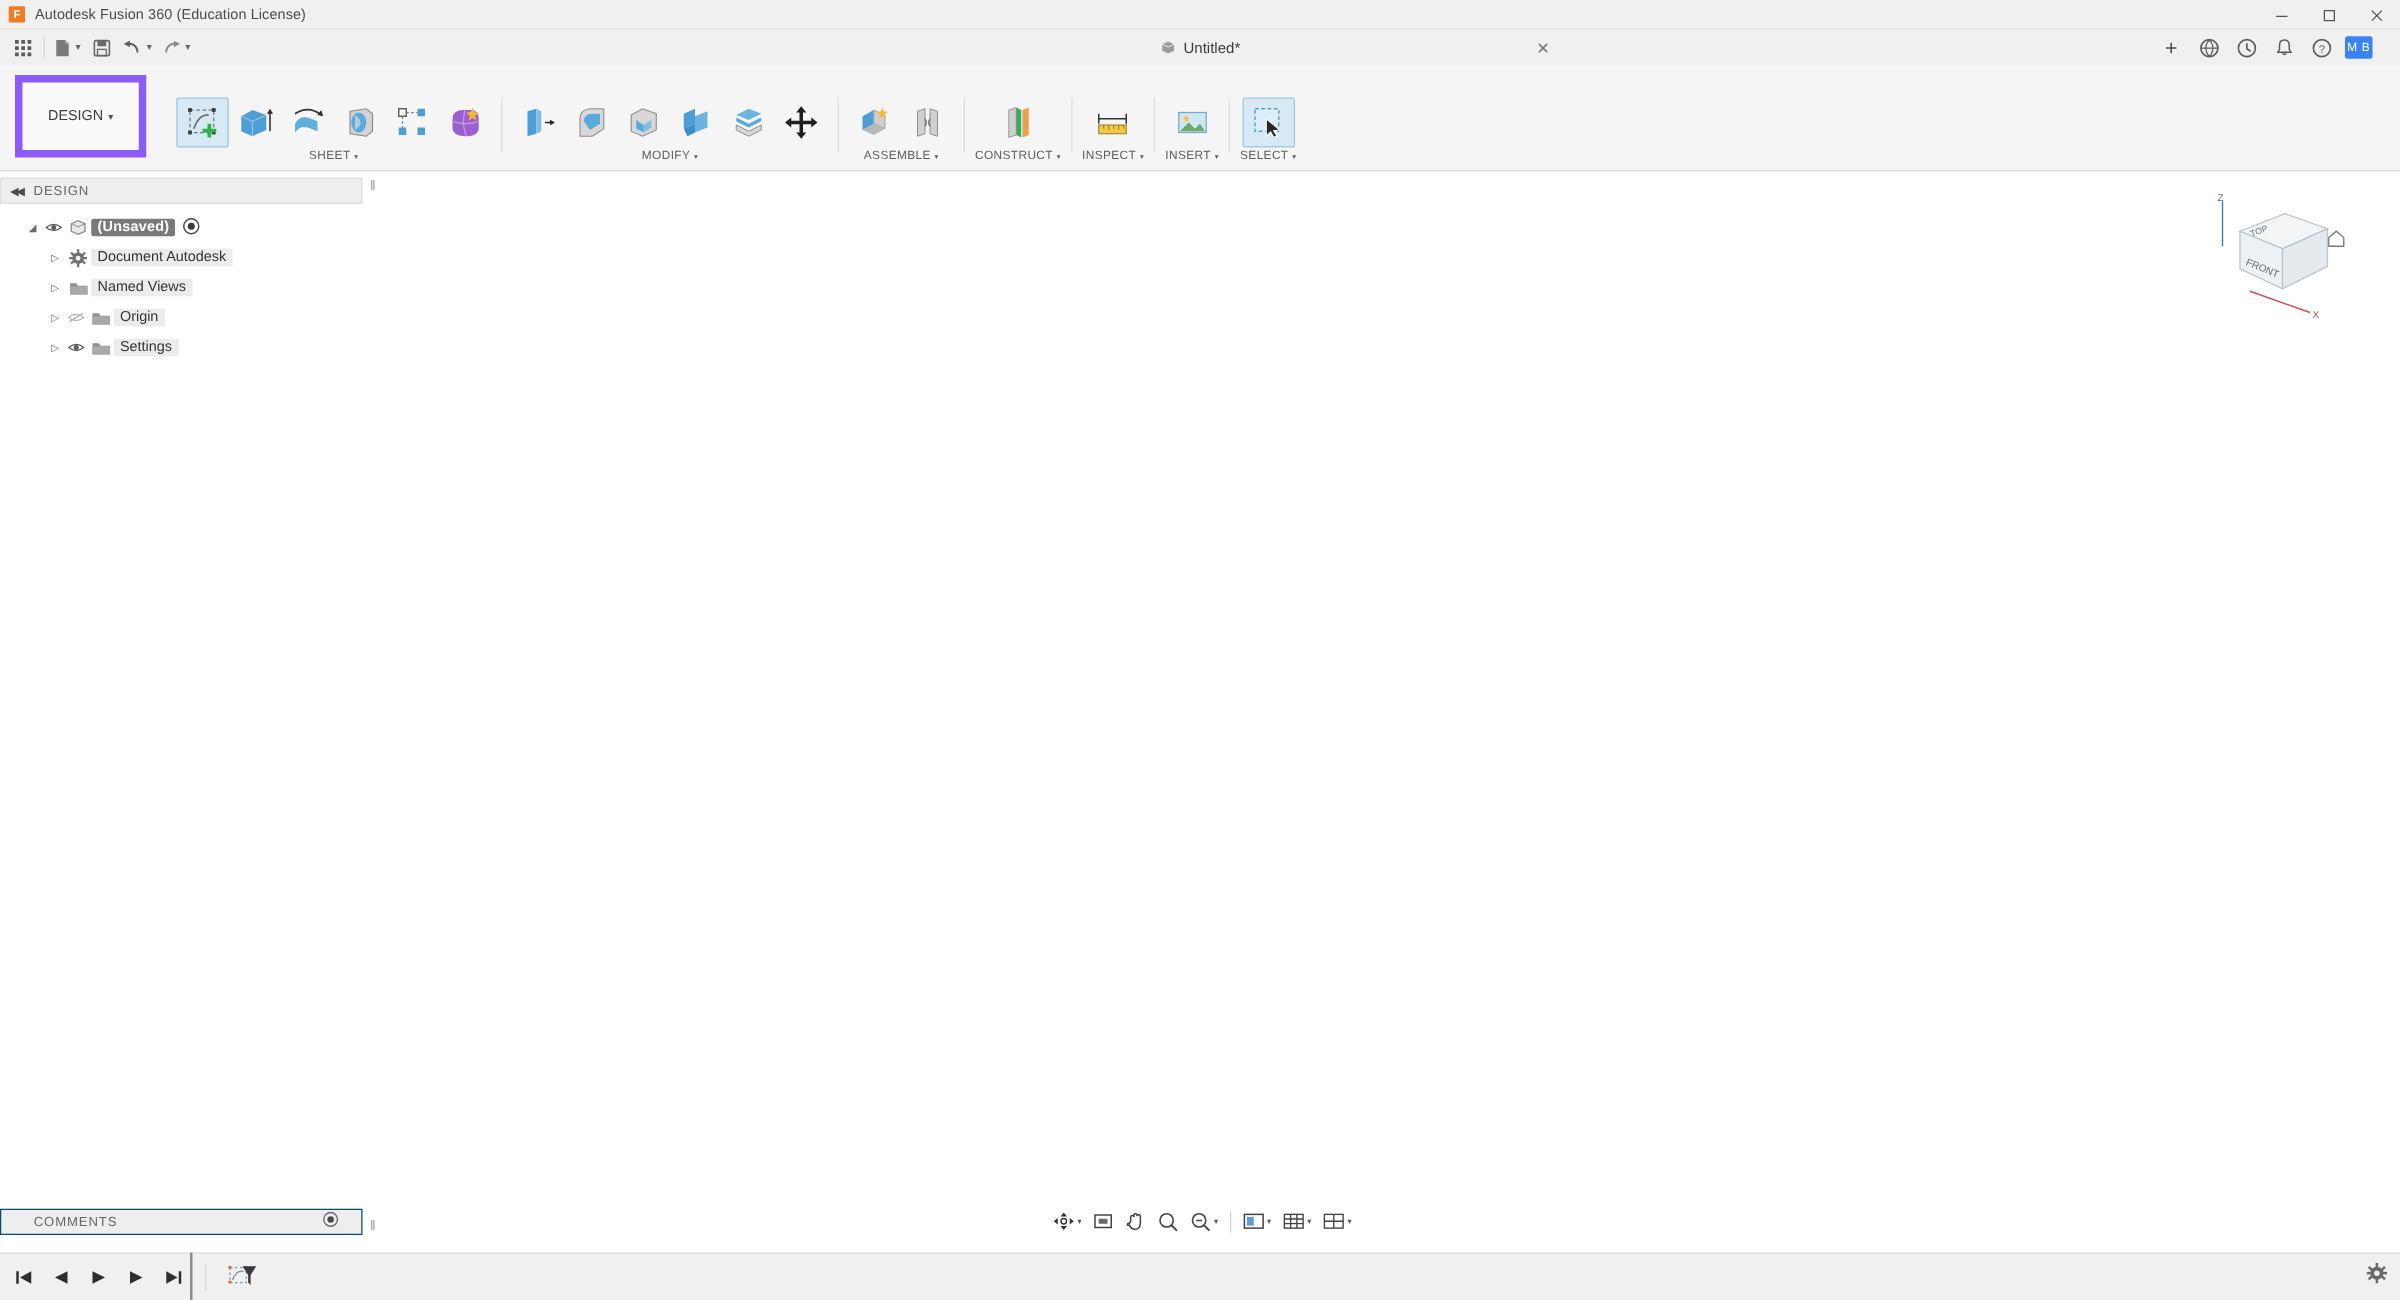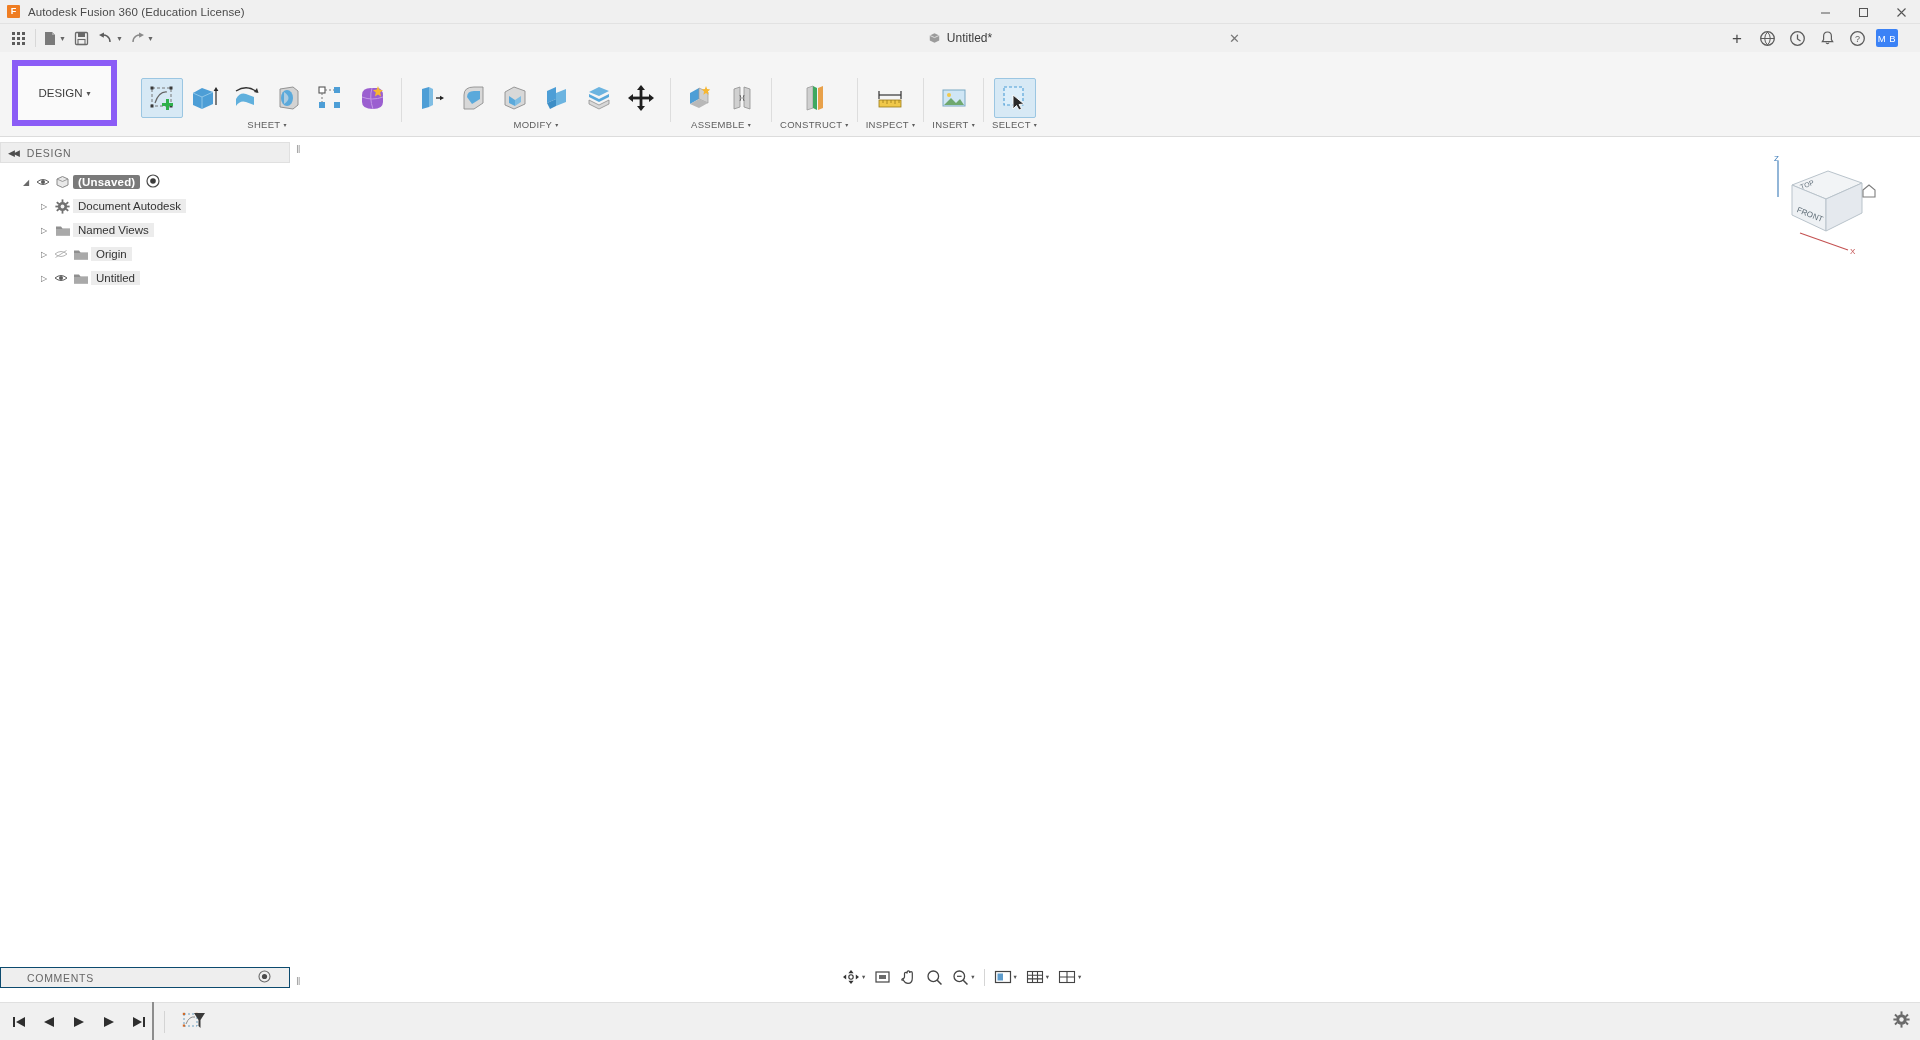--- a/index.html
+++ b/index.html
@@ -784,21 +784,21 @@
             <path d="M1 5 Q7 0 13 5 Q7 10 1 5 Z" fill="none" stroke="#5c5c5c" stroke-width="1"></path>
             <circle cx="7" cy="5" r="2" fill="#5c5c5c"></circle>
           </svg>
       </span>
       <span class="ticon">
         <svg width="16" height="13" viewBox="0 0 16 13">
             <path d="M1 2.5 h5 l1.5 2 h7.5 v7 h-14 z" fill="#8f8f8f"></path>
             <path d="M1 5 h14 v6.5 h-14 z" fill="#a9a9a9"></path>
           </svg>
       </span>
-      <span class="tlabel">Untitled</span>
+      <span class="tlabel">Settings</span>
     </div>
 
   </div>
 
   <div class="viewcube">
     <svg width="110" height="105" viewBox="0 0 110 105">
 
       <path d="M8 42 L8 6" stroke="#3a7ab8" stroke-width="1.1"></path>
       <text x="4" y="6" font-size="8" fill="#3a7ab8" font-family="Liberation Sans, sans-serif">Z</text>
 

